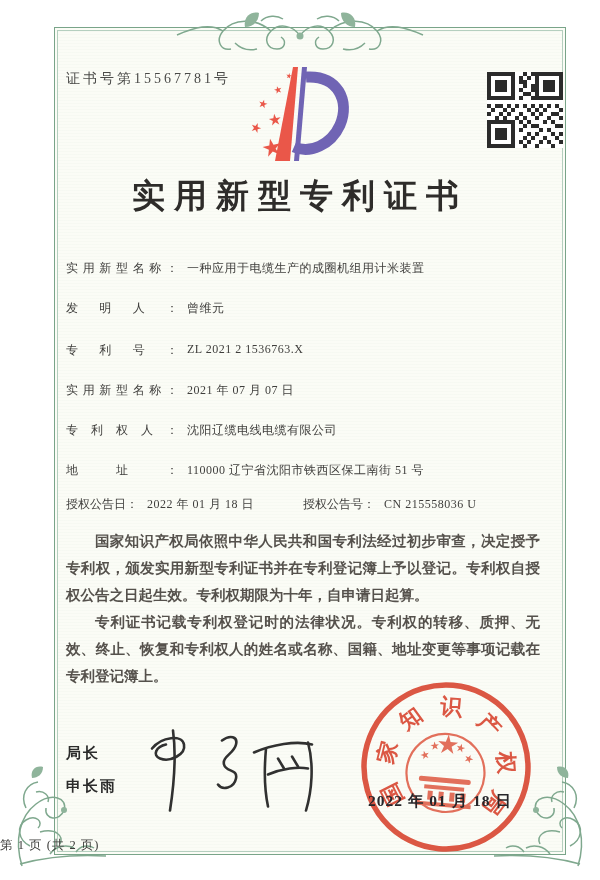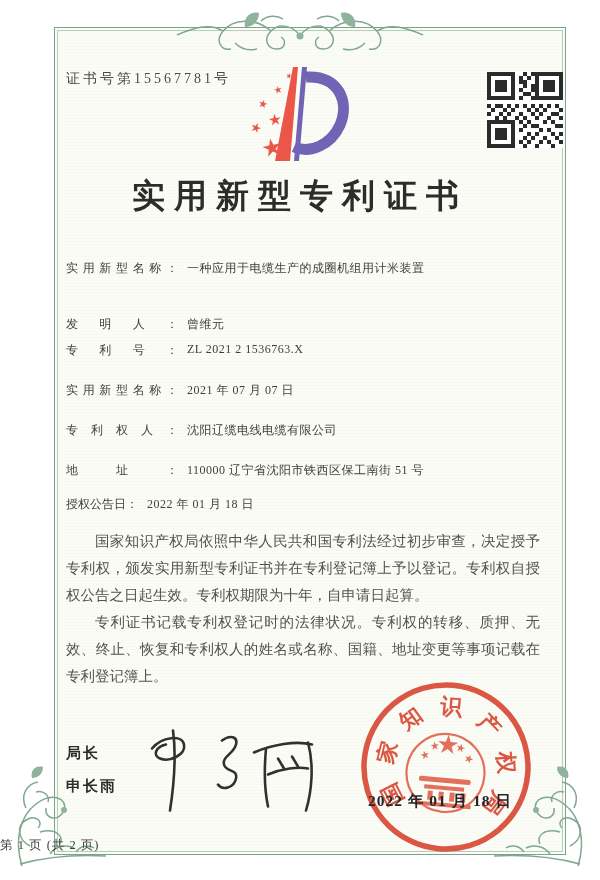--- a/index.html
+++ b/index.html
@@ -19,21 +19,21 @@
   .abs{position:absolute;}
   .cert-no{left:66px;top:70px;font-size:14px;letter-spacing:3px;color:#4a4a48;}
   .title{left:0;right:0;top:174px;text-align:center;font-size:33px;font-weight:700;
          letter-spacing:9px;color:#2e2c2a;}
   .frow{left:66px;width:478px;font-size:12px;color:#3f3e3c;white-space:nowrap;}
   .flabel{display:inline-block;width:112px;text-align:justify;text-align-last:justify;
           -moz-text-align-last:justify;vertical-align:top;}
   .fvalue{margin-left:9px;letter-spacing:.5px;}
   .grant-pair{font-size:12px;color:#3f3e3c;white-space:nowrap;}
   .paras{left:66px;top:528px;width:474px;font-size:14.5px;line-height:27px;
-         color:#55514c;text-align:justify;}
+         color:#55514c;text-align:justify;font-weight:bold;}
   .paras p{margin:0;text-indent:2em;}
   .officer{left:66px;font-size:15px;font-weight:600;color:#2c2c2c;letter-spacing:2px;}
   .issue-date{left:368px;top:791px;font-size:15.5px;font-weight:600;color:#26262a;
               letter-spacing:1px;z-index:6;}
   .footer{left:0;right:0;top:837px;font-size:12.5px;color:#3d3d3b;
           letter-spacing:1px;}
   .seal-svg{left:358px;top:679px;z-index:5;transform:rotate(5deg);opacity:.92;}
   .sig-svg{left:126px;top:716px;z-index:4;}
   .logo-svg{left:238px;top:63px;}
   .qr-svg{left:487px;top:72px;}
@@ -144,38 +144,41 @@
       M32,68h4v4h-4z M40,68h4v4h-4z M52,68h4v4h-4z M60,68h4v4h-4z M72,68h4v4h-4z
       M36,72h4v4h-4z M48,72h4v4h-4z M64,72h4v4h-4z"></path>
     </g>
   </svg>
 
   <div class="abs title">实用新型专利证书</div>
 
   <div class="abs frow" style="top:260px">
     <span class="flabel">实用新型名称：</span><span class="fvalue">一种应用于电缆生产的成圈机组用计米装置</span>
   </div>
-  <div class="abs frow" style="top:316px">
+  <div class="abs frow" style="top:300px">
     <span class="flabel">发明人：</span><span class="fvalue">曾维元</span>
   </div>
   <div class="abs frow" style="top:342px">
     <span class="flabel">专利号：</span><span class="fvalue">ZL 2021 2 1536763.X</span>
   </div>
   <div class="abs frow" style="top:382px">
     <span class="flabel">实用新型名称：</span><span class="fvalue">2021 年 07 月 07 日</span>
   </div>
   <div class="abs frow" style="top:422px">
     <span class="flabel">专利权人：</span><span class="fvalue">沈阳辽缆电线电缆有限公司</span>
   </div>
   <div class="abs frow" style="top:462px">
     <span class="flabel">地址：</span><span class="fvalue">110000 辽宁省沈阳市铁西区保工南街 51 号</span>
   </div>
 
   <div class="abs grant-pair" style="left:66px;top:496px">
     <span>授权公告日：</span><span class="fvalue">2022 年 01 月 18 日</span>
+  </div>
+  <div class="abs grant-pair" style="left:303px;top:496px">
+    <span>授权公告号：</span><span class="fvalue">CN 215558036 U</span>
   </div>
 
   <div class="abs paras">
     <p>国家知识产权局依照中华人民共和国专利法经过初步审查，决定授予专利权，颁发实用新型专利证书并在专利登记簿上予以登记。专利权自授权公告之日起生效。专利权期限为十年，自申请日起算。</p>
     <p>专利证书记载专利权登记时的法律状况。专利权的转移、质押、无效、终止、恢复和专利权人的姓名或名称、国籍、地址变更等事项记载在专利登记簿上。</p>
   </div>
 
   <div class="abs officer" style="top:744px">局长</div>
   <div class="abs officer" style="top:777px">申长雨</div>
 

